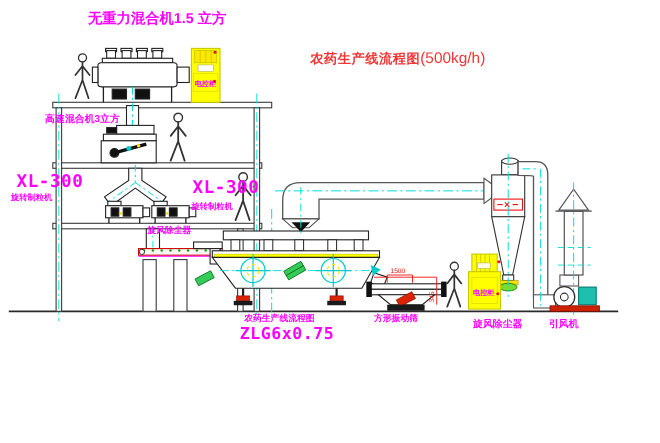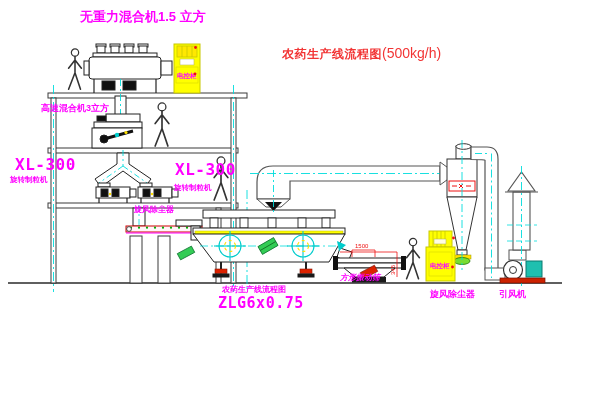--- a/index.html
+++ b/index.html
@@ -279,18 +279,18 @@
 <div class="lbl" style="left:10px;top:176px;font-size:7.5px;">旋转制粒机</div>
 
 <div class="lbl mono" style="left:175px;top:162px;font-size:16px;">XL-300</div>
 <div class="lbl" style="left:174px;top:184px;font-size:7.5px;">旋转制粒机</div>
 
 <div class="lbl" style="left:134px;top:206px;font-size:8px;">旋风除尘器</div>
 
 <div class="lbl" style="left:222px;top:286px;font-size:8px;">农药生产线流程图</div>
 <div class="lbl mono" style="left:218px;top:296px;font-size:15px;">ZLG6x0.75</div>
 
-<div class="lbl" style="left:340px;top:274px;font-size:8px;font-style:italic;">方形振动筛</div>
+<div class="lbl" style="left:340px;top:286px;font-size:8px;">方形振动筛</div>
 
 <div class="lbl" style="left:430px;top:290px;font-size:9px;text-align:right;">旋风除尘器</div>
 <div class="lbl" style="left:499px;top:290px;font-size:9px;">引风机</div>
 
 </div>
 
 </body></html>

